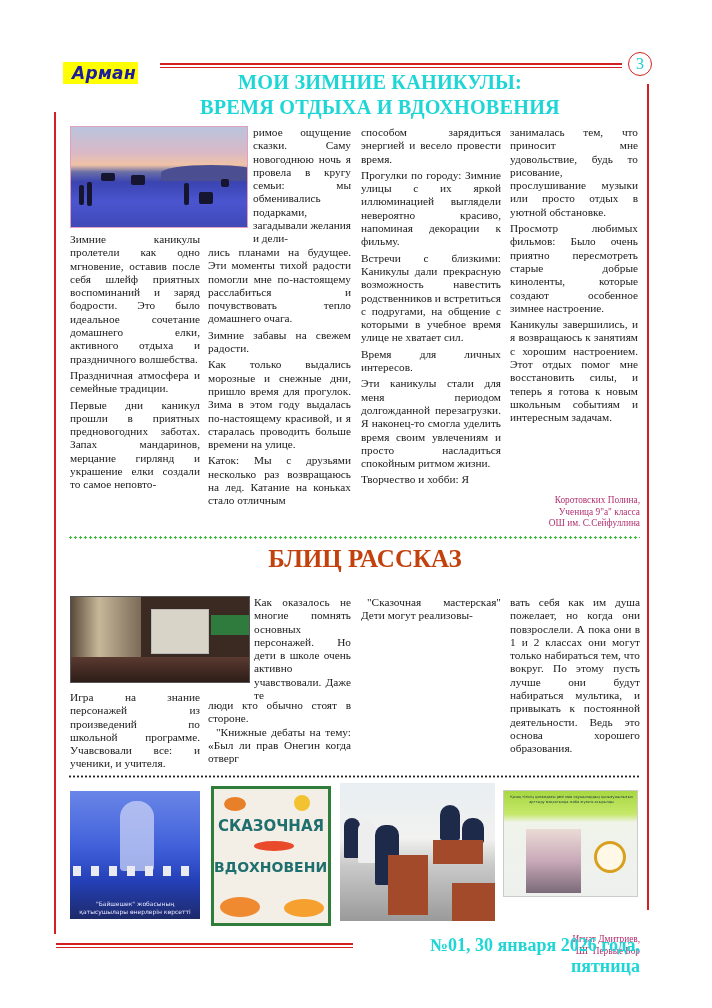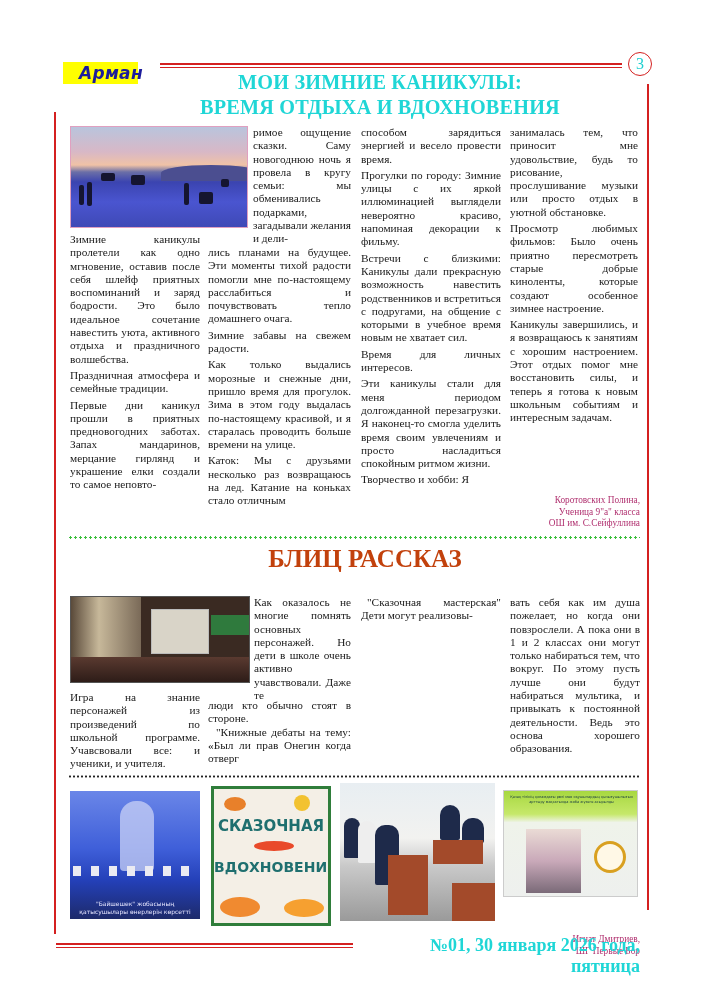--- a/index.html
+++ b/index.html
@@ -3,21 +3,21 @@
 <meta charset="utf-8">
 <style>
   * { box-sizing: border-box; margin: 0; padding: 0; }
   html, body { width: 712px; height: 1008px; background: #fff; overflow: hidden; }
   body { position: relative; font-family: "Liberation Serif", "DejaVu Serif", serif; color: #1a1a1a; }
   .abs { position: absolute; }
 
   
   .logo { left: 63px; top: 62px; width: 75px; height: 22px; background: #ffff00; }
   .logo span { display: block; font-family: "DejaVu Sans", sans-serif; font-weight: bold; font-style: italic;
-    color: #1c1c9c; font-size: 17px; line-height: 22px; padding-left: 16px; letter-spacing: 0.3px; }
+    color: #1c1c9c; font-size: 17px; line-height: 22px; padding-left: 9px; letter-spacing: 0.3px; }
   .top-rule { left: 160px; top: 63px; width: 462px; height: 5px; border-top: 2px solid #d42020; border-bottom: 1.5px solid #d42020; }
   .page-circle { left: 628px; top: 52px; width: 24px; height: 24px; border: 1.5px solid #d42020; border-radius: 50%;
     color: #1fcfd0; font-size: 16px; line-height: 21px; text-align: center; }
   .frame-left { left: 54px; top: 112px; width: 2px; height: 822px; background: #d42020; }
   .frame-right { left: 647px; top: 84px; width: 2px; height: 826px; background: #d42020; }
 
   .headline { left: 150px; top: 69px; width: 460px; text-align: center; color: #1fd6d6;
     font-weight: bold; font-size: 22px; line-height: 25px; letter-spacing: 0.2px; transform: scaleX(0.92); transform-origin: center; }
 
   
@@ -94,34 +94,34 @@
   <div class="fig" style="left:60px;top:48px;width:14px;height:10px;"></div>
   <div class="fig" style="left:113px;top:56px;height:22px;"></div>
   <div class="fig" style="left:128px;top:65px;width:14px;height:12px;"></div>
   <div class="fig" style="left:150px;top:52px;width:8px;height:8px;"></div>
 </div>
 
 <div class="col" style="left:253px;top:126px;width:98px;">
   <p class="tight">римое ощущение сказки. Саму новогоднюю ночь я провела в кругу семьи: мы обменивались подарками, загадывали желания и дели-</p>
 </div>
 <div class="col" style="left:70px;top:233px;width:130px;">
-  <p>Зимние каникулы пролетели как одно мгновение, оставив после себя шлейф приятных воспоминаний и заряд бодрости. Это было идеальное сочетание навестить уюта, активного отдыха и праздничного волшебства.</p>
+  <p>Зимние каникулы пролетели как одно мгновение, оставив после себя шлейф приятных воспоминаний и заряд бодрости. Это было идеальное сочетание домашнего елки, активного отдыха и праздничного волшебства.</p>
   <p>Праздничная атмосфера и семейные традиции.</p>
   <p>Первые дни каникул прошли в приятных предновогодних заботах. Запах мандаринов, мерцание гирлянд и украшение елки создали то самое неповто-</p>
 </div>
 <div class="col" style="left:208px;top:246px;width:143px;">
   <p>лись планами на будущее. Эти моменты тихой радости помогли мне по-настоящему расслабиться и почувствовать тепло домашнего очага.</p>
   <p>Зимние забавы на свежем радости.</p>
   <p>Как только выдались морозные и снежные дни, пришло время для прогулок. Зима в этом году выдалась по-настоящему красивой, и я старалась проводить больше времени на улице.</p>
   <p>Каток: Мы с друзьями несколько раз возвращаюсь на лед. Катание на коньках стало отличным</p>
 </div>
 <div class="col" style="left:361px;top:126px;width:140px;">
   <p>способом зарядиться энергией и весело провести время.</p>
   <p>Прогулки по городу: Зимние улицы с их яркой иллюминацией выглядели невероятно красиво, напоминая декорации к фильму.</p>
-  <p>Встречи с близкими: Каникулы дали прекрасную возможность навестить родственников и встретиться с подругами, на общение с которыми в учебное время новым не хватает сил.</p>
+  <p>Встречи с близкими: Каникулы дали прекрасную возможность навестить родственников и встретиться с подругами, на общение с которыми в учебное время улице не хватает сил.</p>
   <p>Время для личных интересов.</p>
   <p>Эти каникулы стали для меня периодом долгожданной перезагрузки. Я наконец-то смогла уделить время своим увлечениям и просто насладиться спокойным ритмом жизни.</p>
   <p>Творчество и хобби: Я</p>
 </div>
 <div class="col" style="left:510px;top:126px;width:128px;">
   <p>занималась тем, что приносит мне удовольствие, будь то рисование, прослушивание музыки или просто отдых в уютной обстановке.</p>
   <p>Просмотр любимых фильмов: Было очень приятно пересмотреть старые добрые киноленты, которые создают особенное зимнее настроение.</p>
   <p>Каникулы завершились, и я возвращаюсь к занятиям с хорошим настроением. Этот отдых помог мне восстановить силы, и теперь я готова к новым школьным событиям и интересным задачам.</p>
 </div>
 <div class="byline" style="left:520px;top:495px;width:120px;">

